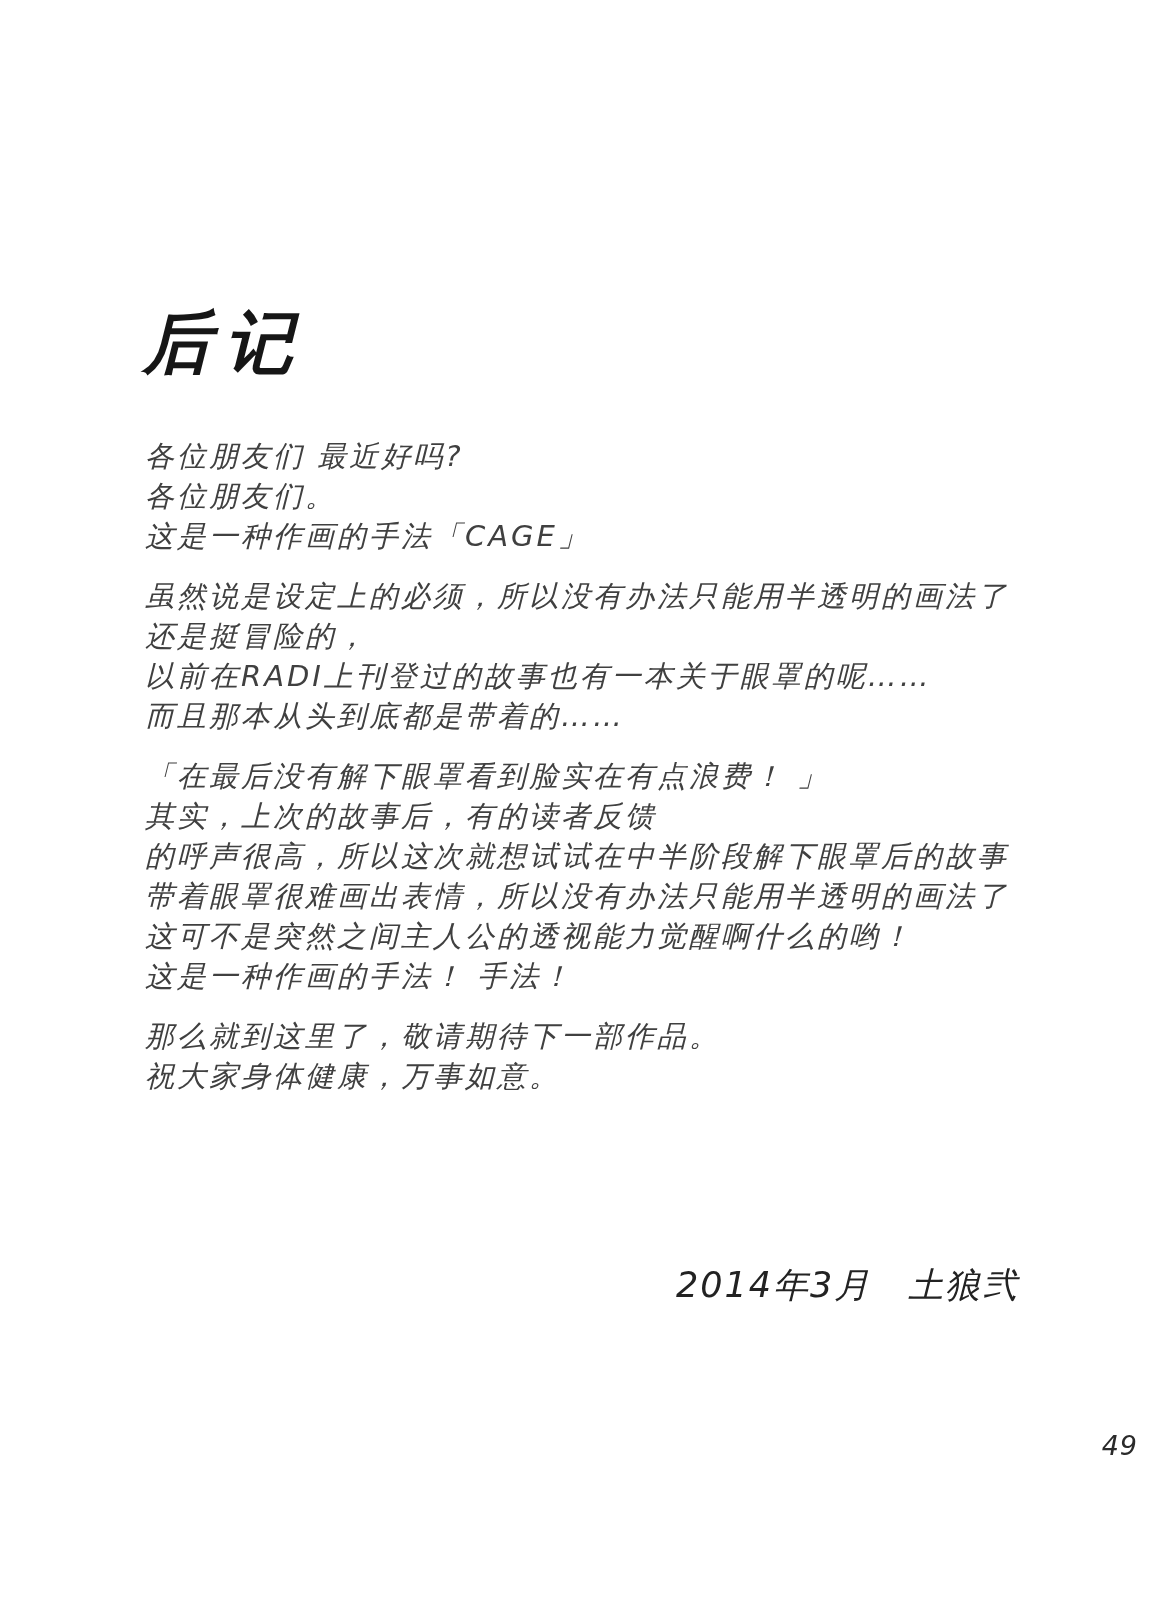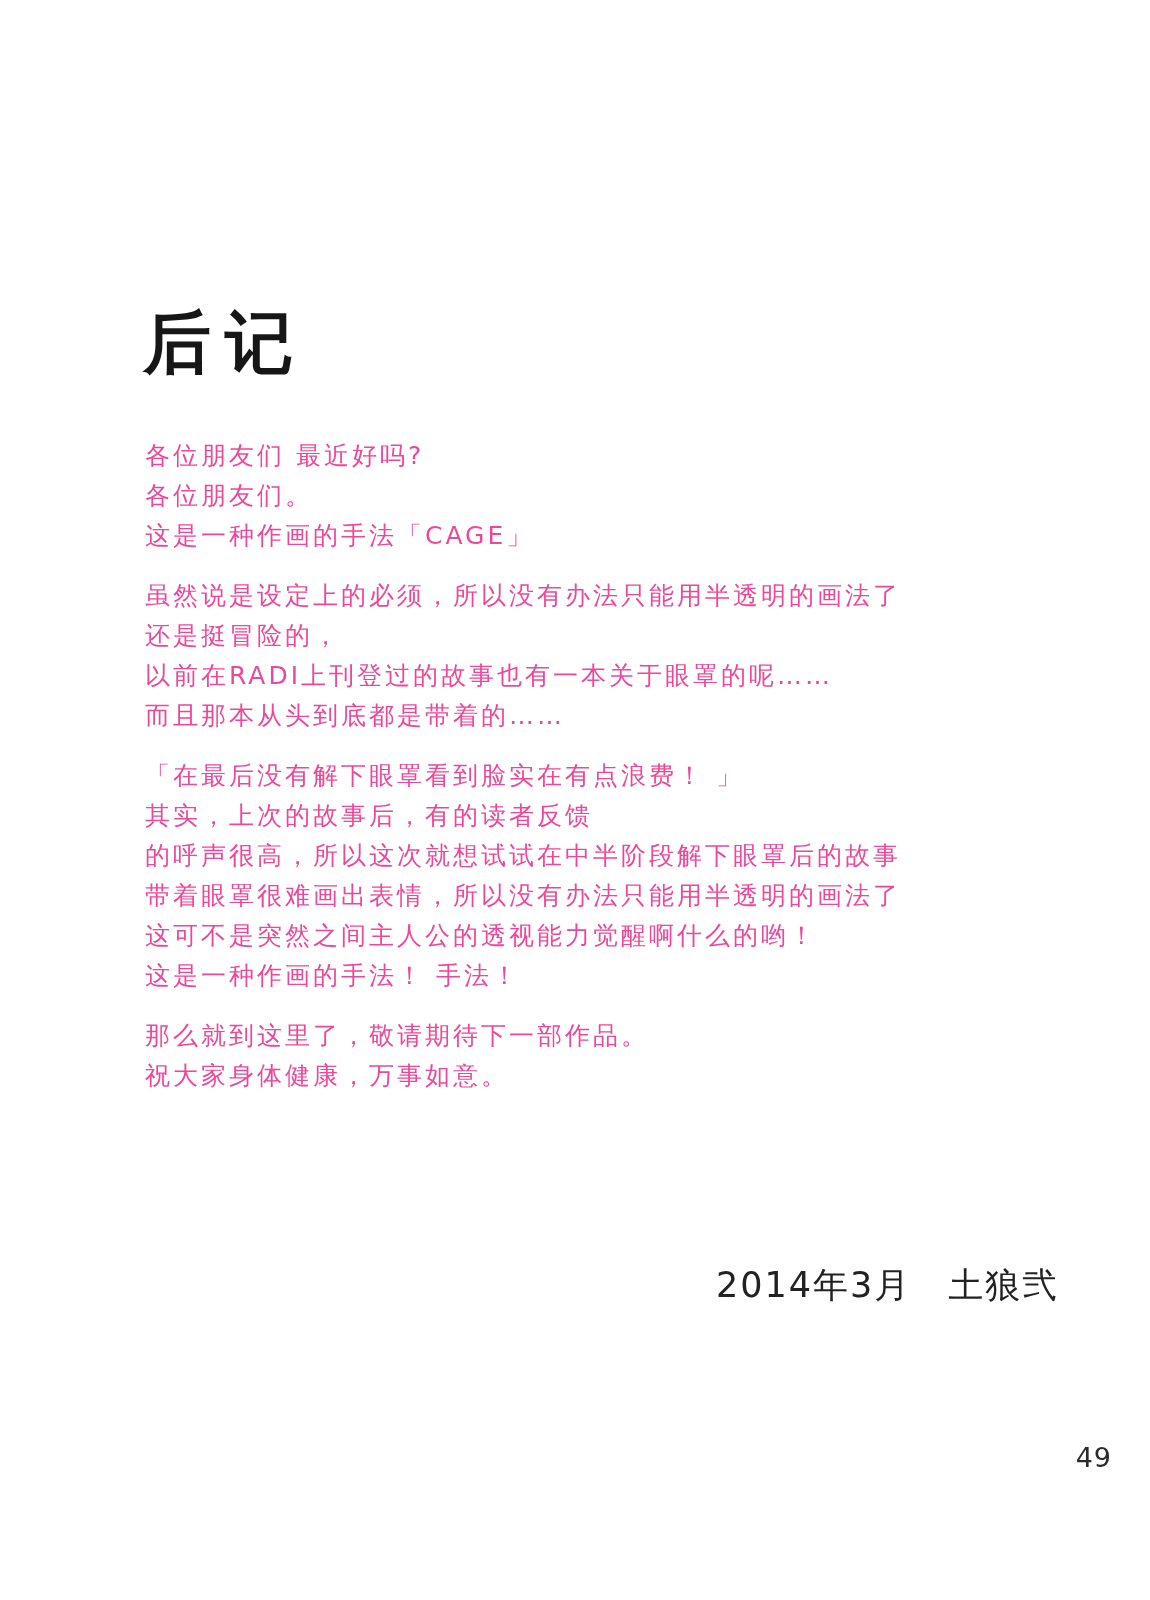--- a/index.html
+++ b/index.html
@@ -8,65 +8,64 @@
     background: #ffffff;
   }
   .page {
     position: relative;
     width: 1150px;
     height: 1600px;
     background: #ffffff;
     color: #1a1a1a;
     font-family: "DejaVu Sans", sans-serif;
     overflow: hidden;
+    font-style: italic;
   }
   .page-title {
     position: absolute;
     left: 143px;
     top: 252px;
     font-size: 68px;
     font-weight: 600;
     letter-spacing: 14px;
     color: #161616;
     white-space: nowrap;
   }
   .body-text {
     position: absolute;
     left: 145px;
     top: 436px;
     width: 990px;
-    font-size: 25px;
+    font-size: 29px;
     line-height: 40px;
     letter-spacing: 3px;
-    color: #ec4899;
+    color: #404040;
   }
   .paragraph {
     margin: 0 0 20px 0;
   }
   .text-line {
     white-space: nowrap;
   }
   .signature {
     position: absolute;
     left: 676px;
     top: 1262px;
     font-size: 35px;
     letter-spacing: 2px;
     color: #222222;
     white-space: nowrap;
-    margin-left: 40px;
   }
   .page-number {
     position: absolute;
-    right: 38px;
+    right: 12px;
     top: 1430px;
     font-size: 27px;
     letter-spacing: 1px;
     color: #2a2a2a;
-    margin-top: 12px;
   }
 </style>
 </head>
 <body>
 
 <div class="page">
 
   <h1 class="page-title">后记</h1>
 
   <div class="body-text">

